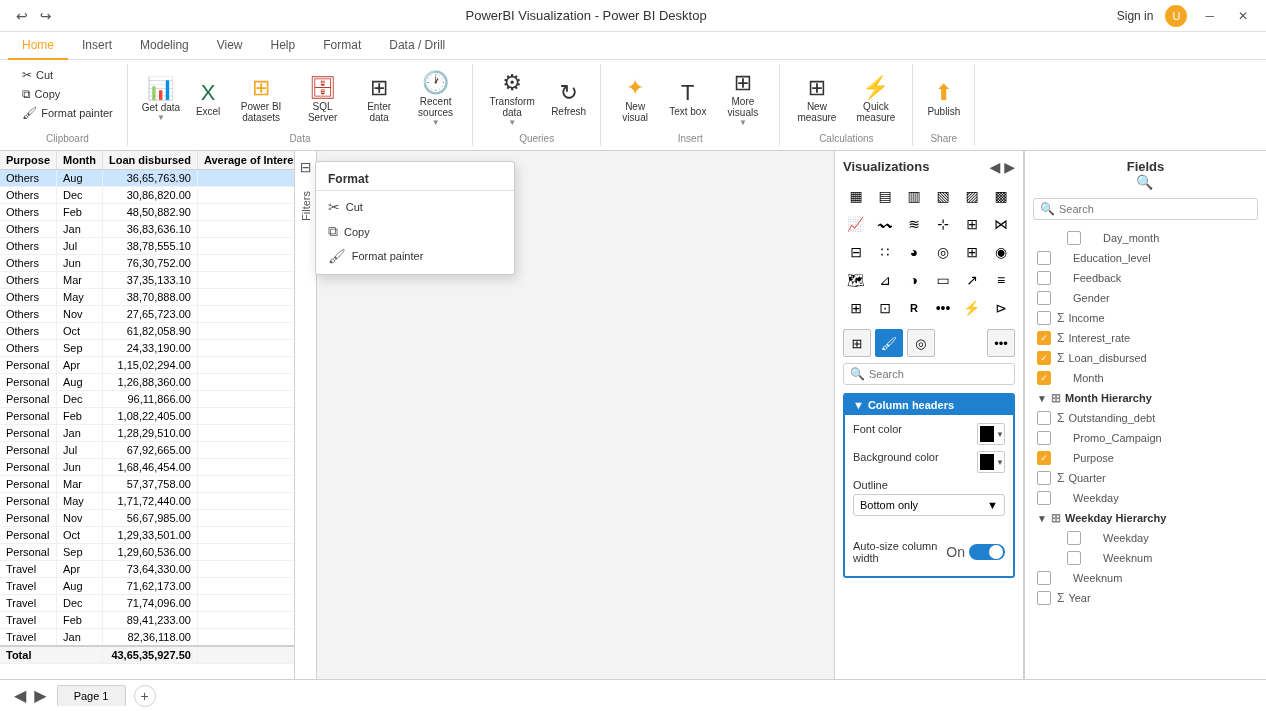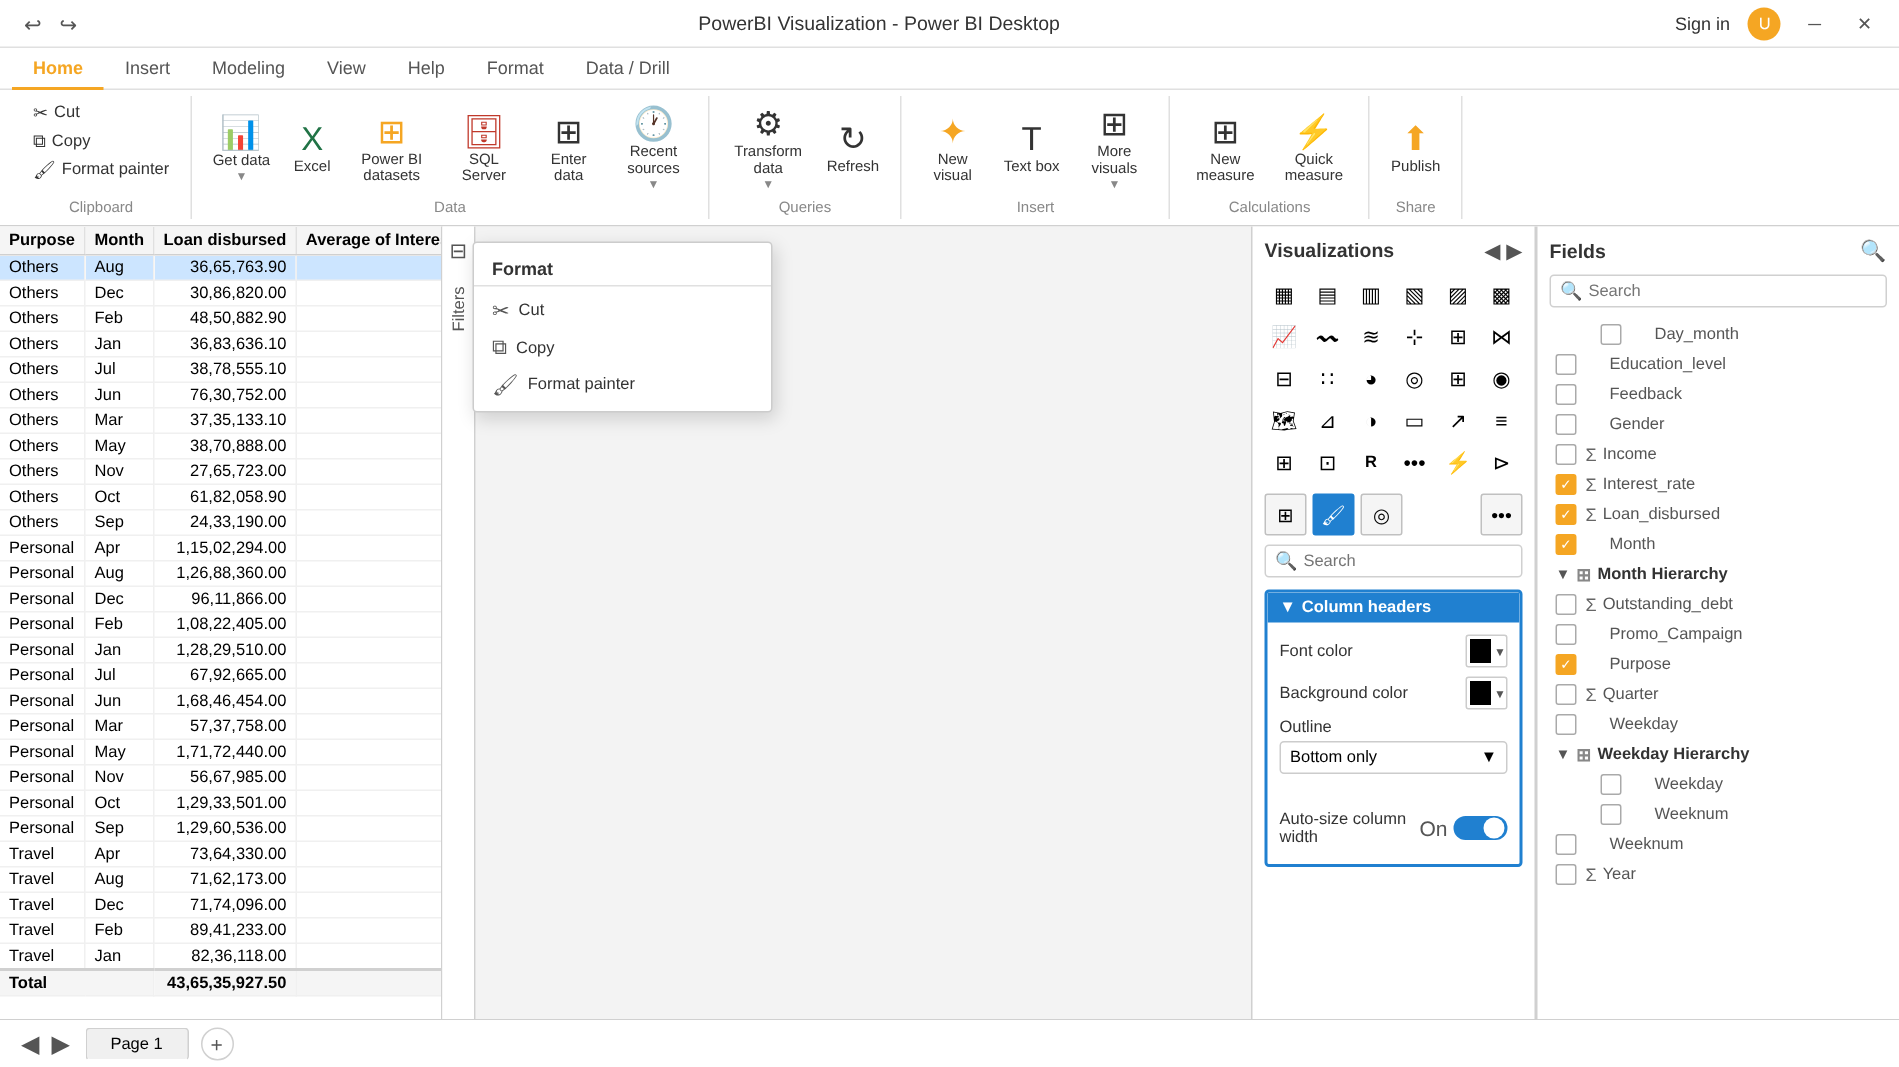--- a/index.html
+++ b/index.html
@@ -26,21 +26,21 @@
     .ribbon { background: #fff; border-bottom: 1px solid #d0d0d0; }
     .ribbon-tabs { display: flex; align-items: flex-end; padding: 0 8px; border-bottom: 1px solid #e0e0e0; }
     .ribbon-tab {
       padding: 6px 14px;
       font-size: 12px;
       cursor: pointer;
       color: #555;
       border-bottom: 2px solid transparent;
       margin-bottom: -1px;
     }
-    .ribbon-tab.active { color: #f5a623; border-bottom: 2px solid #f5a623; font-weight: 700; }
+    .ribbon-tab.active { color: #f5a623; border-bottom: 2px solid #f5a623; font-weight: 400; }
 
     .ribbon-content { display: flex; align-items: stretch; padding: 4px 8px; gap: 0; }
     .ribbon-group {
       display: flex;
       flex-direction: column;
       align-items: center;
       border-right: 1px solid #e0e0e0;
       padding: 2px 8px;
       min-width: 60px;
     }
@@ -246,21 +246,20 @@
       width: 20px;
       height: 16px;
       margin: 2px;
     }
     .color-swatch-arrow {
       font-size: 8px;
       color: #555;
     }
     .color-row {
       display: flex;
-      align-items: center;
       justify-content: space-between;
       margin-bottom: 6px;
     }
     .color-label { font-size: 11px; color: #333; }
     .outline-select {
       width: 100%;
       border: 1px solid #ccc;
       border-radius: 3px;
       padding: 4px 6px;
       font-size: 11px;
@@ -318,20 +317,21 @@
       width: 242px;
       border-left: 1px solid #d0d0d0;
       overflow-y: auto;
       padding: 8px;
     }
     .fields-panel-header {
       display: flex;
       justify-content: space-between;
       align-items: center;
       margin-bottom: 8px;
+      flex-direction: column;
     }
     .fields-panel-title { font-size: 13px; font-weight: 600; color: #333; }
     .fields-search {
       display: flex;
       align-items: center;
       border: 1px solid #d0d0d0;
       padding: 3px 6px;
       border-radius: 3px;
       margin-bottom: 8px;
       background: #fff;

